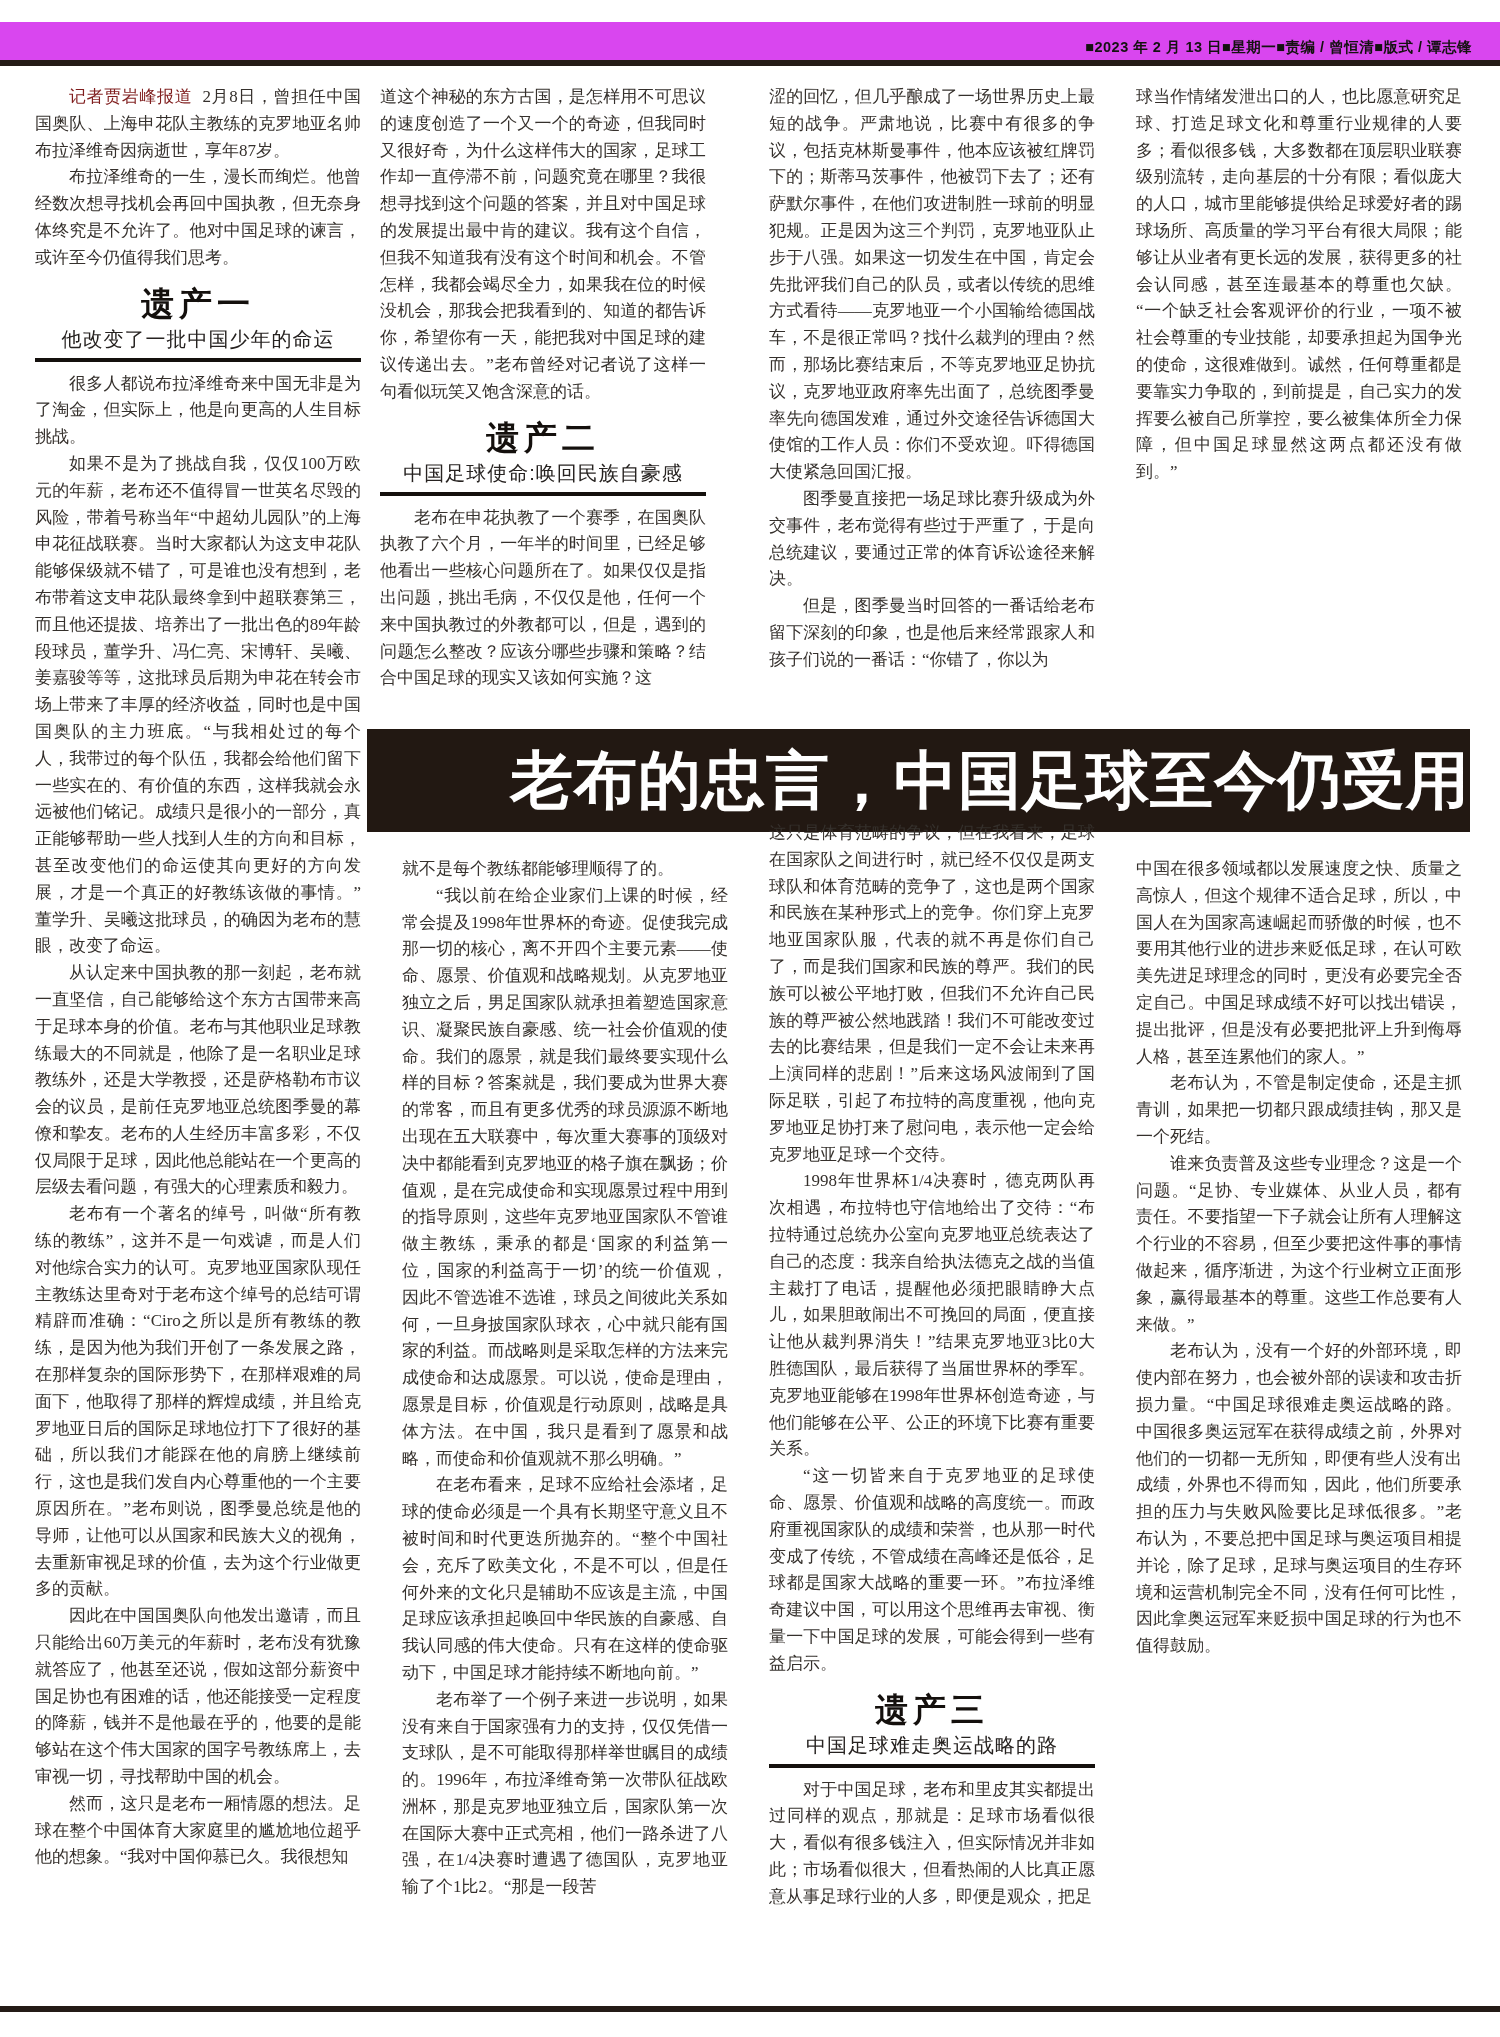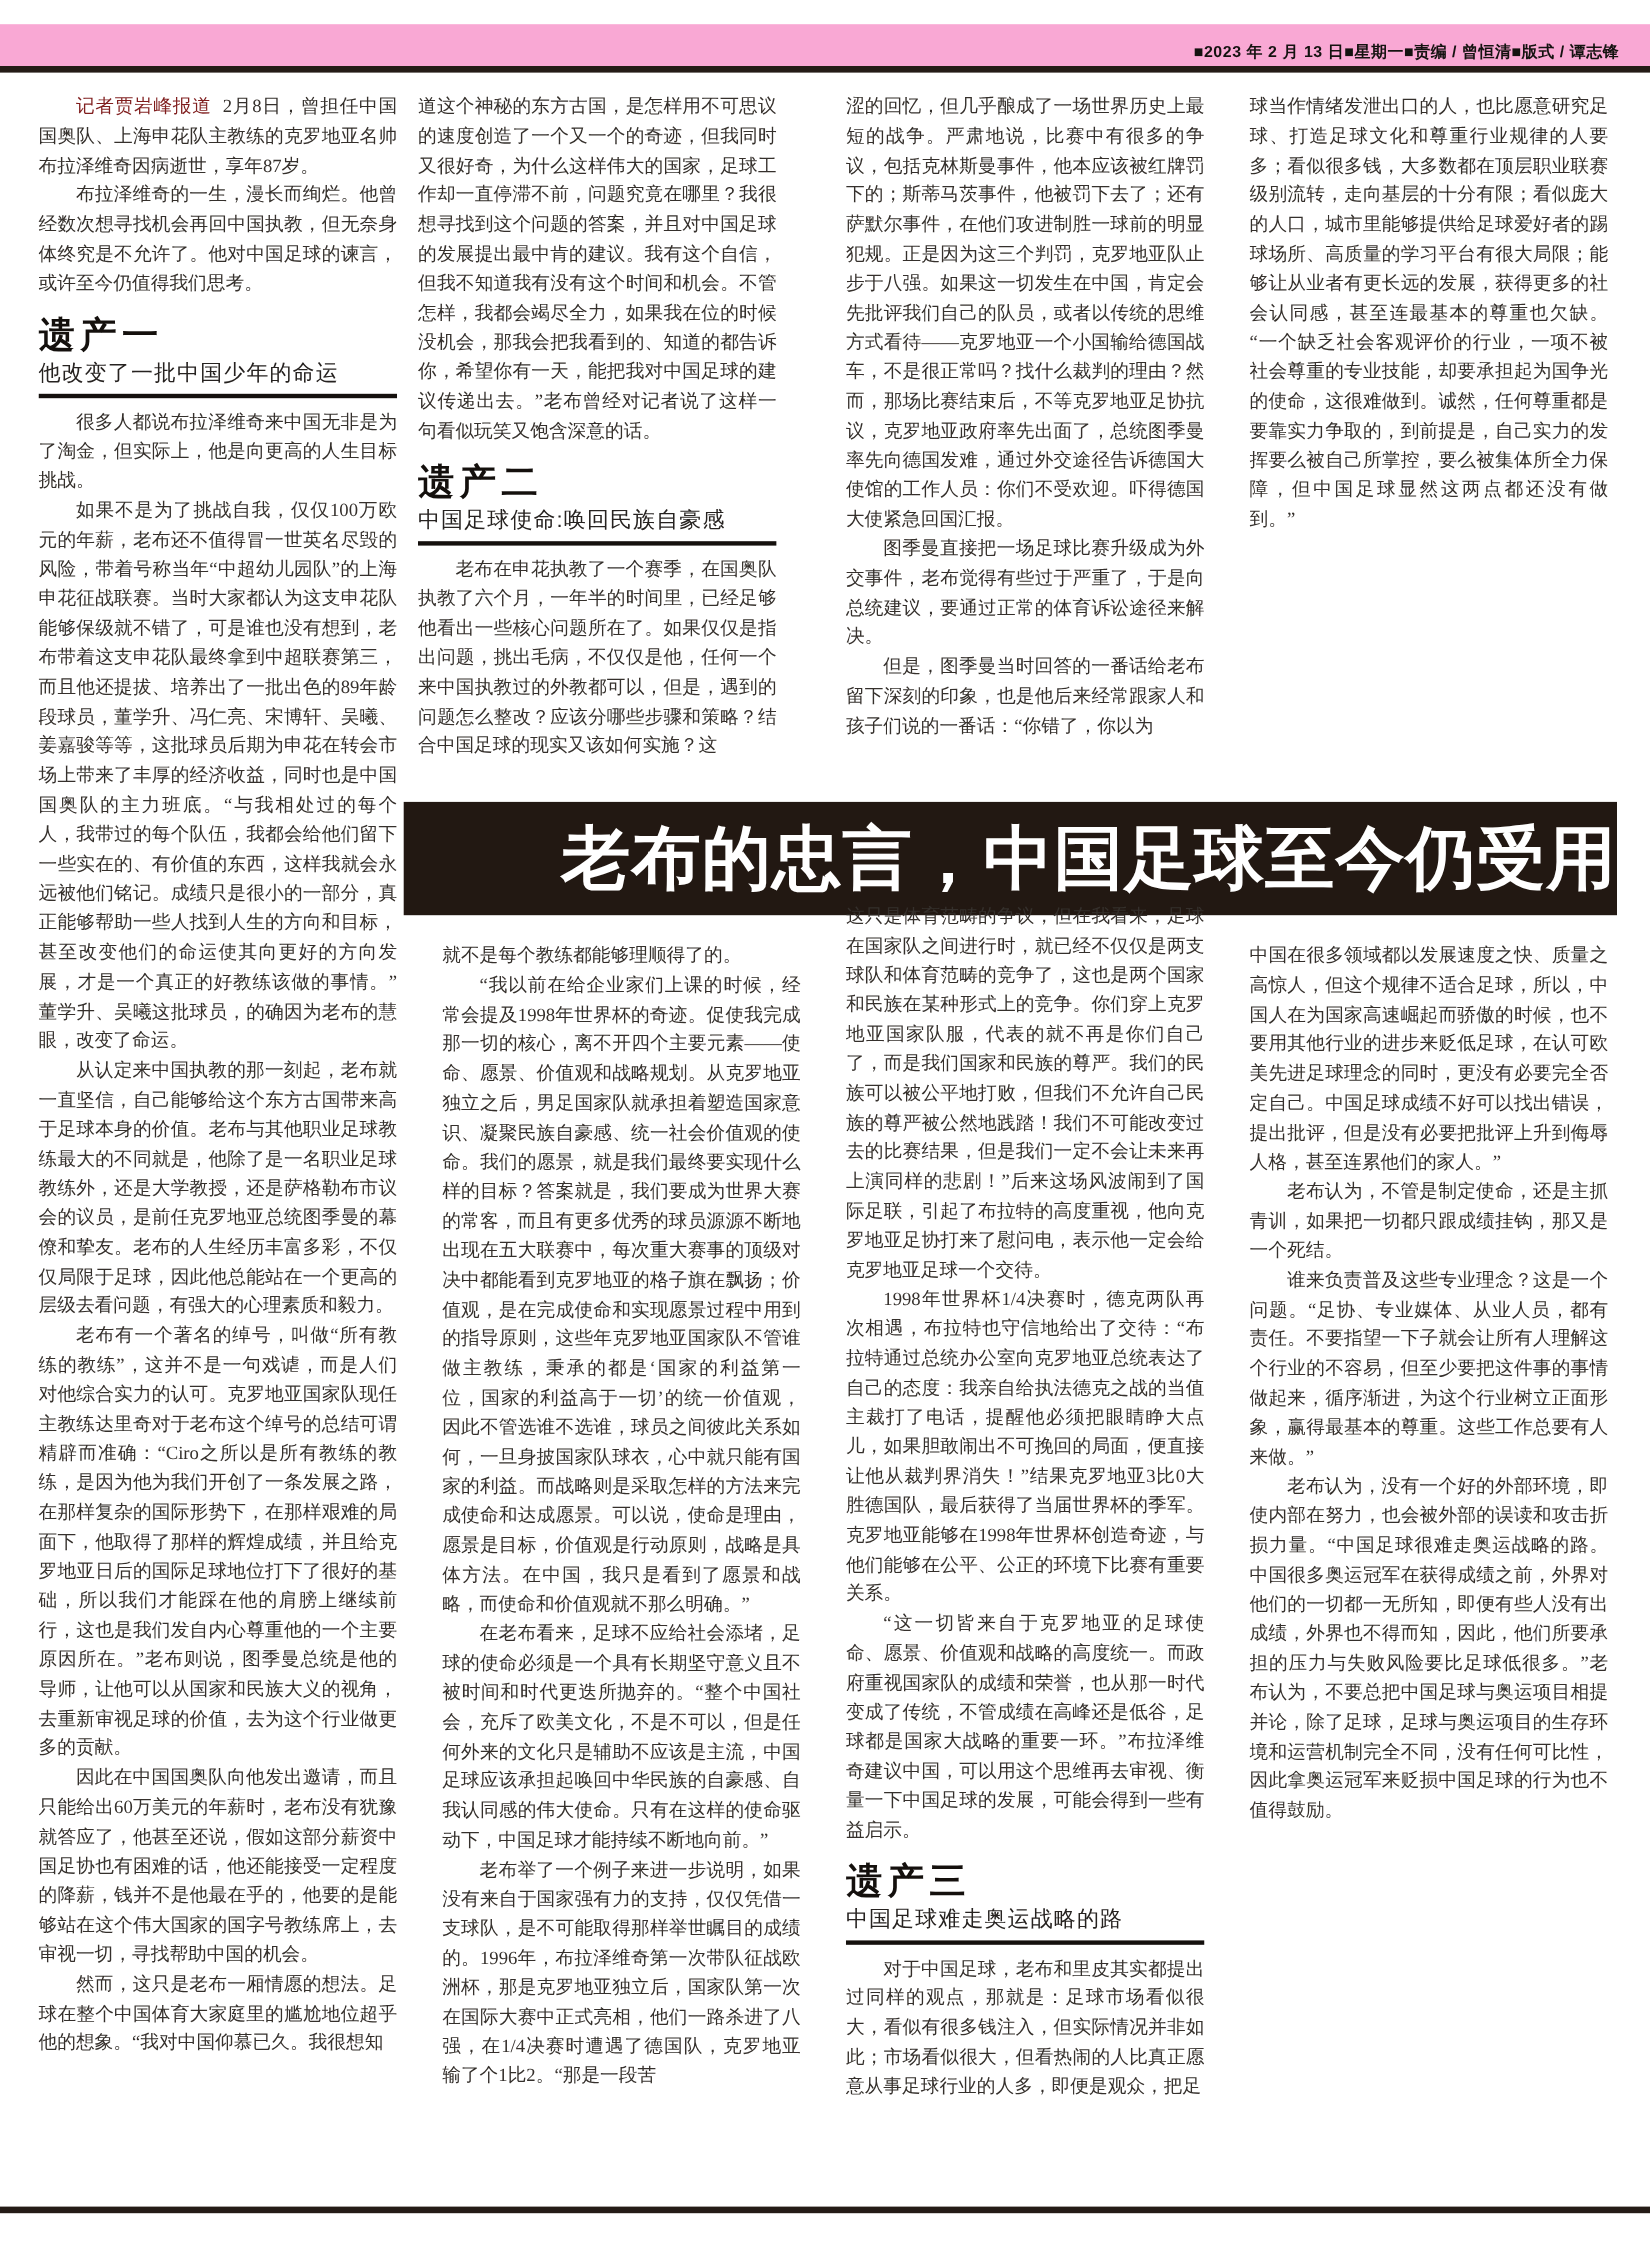--- a/index.html
+++ b/index.html
@@ -2,21 +2,21 @@
 <html lang="zh"><head>
 <meta charset="utf-8">
 <style>
   html,body{margin:0;padding:0;background:#ffffff;}
   .page{
     position:relative;width:1500px;height:2037px;background:#ffffff;
     font-family:"Liberation Serif","DejaVu Serif",serif;
     color:#35302c;overflow:hidden;
   }
   
-  .band{position:absolute;left:0;top:22px;width:1500px;height:38px;background:#f9a8d4;}
+  .band{position:absolute;left:0;top:22px;width:1500px;height:38px;background:#d946ef;}
   .band-text{
     position:absolute;right:28px;bottom:3px;
     font-family:"Liberation Sans","DejaVu Sans",sans-serif;
     font-size:14.5px;font-weight:bold;color:#141210;letter-spacing:.5px;white-space:nowrap;
   }
   .rule{position:absolute;left:0;width:1500px;background:#241b16;}
   .top-rule{top:60px;height:6px;}
   .bottom-rule{top:2006px;height:6px;}
   
   .col{
@@ -30,21 +30,21 @@
   #col3t{left:769px; top:84px; height:630px;}
   #col4t{left:1136px;top:84px; height:630px;}
   #col2b{left:402px; top:856px;height:1140px;}
   #col3b{left:769px; top:820px;height:1140px;}
   #col4b{left:1136px;top:856px;height:1140px;}
   .lead-label{
     font-family:"Liberation Sans","DejaVu Sans",sans-serif;
     font-weight:normal;color:#7f1d1d;margin-right:.6em;
   }
   
-  .section{margin:12px 0 9px 0;}
+  .section{margin:12px 0 9px 0;text-align:center;}
   .sec-title{
     font-family:"Liberation Sans","DejaVu Sans",sans-serif;
     font-weight:900;font-size:33px;line-height:40px;color:#14100d;letter-spacing:5px;
   }
   .sec-sub{
     font-family:"Liberation Sans","DejaVu Sans",sans-serif;
     font-size:20px;line-height:28px;color:#262220;letter-spacing:1px;margin-top:1px;
   }
   .sec-rule{height:4px;background:#14100d;margin-top:5px;}
   

